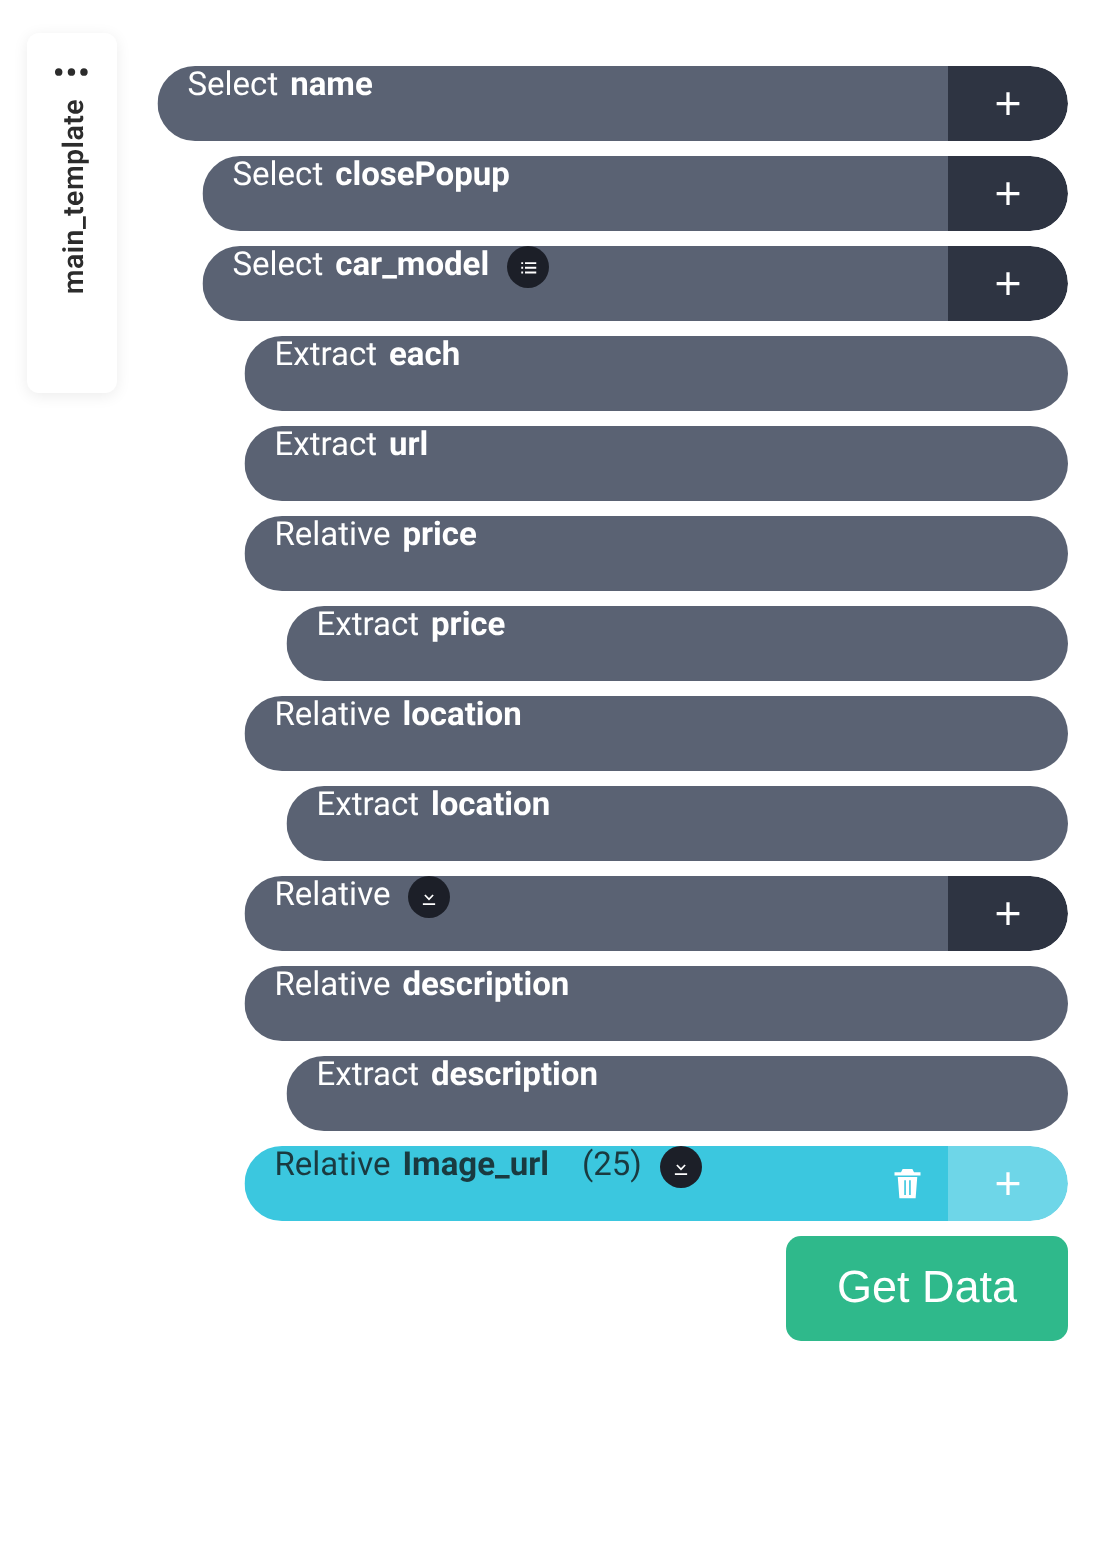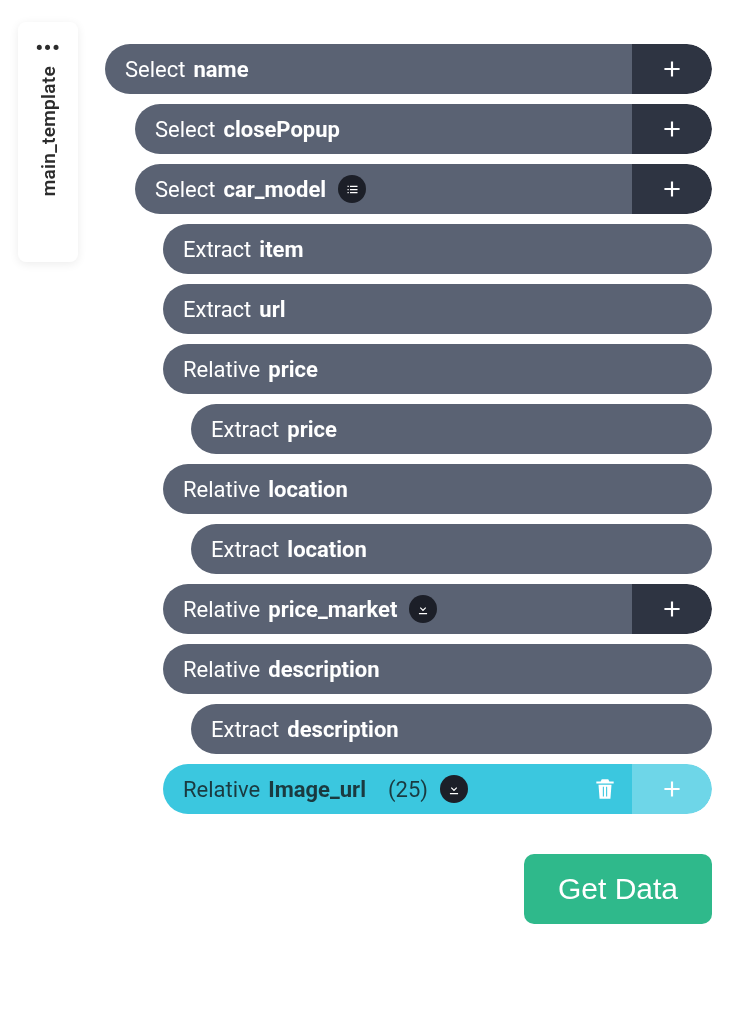--- a/index.html
+++ b/index.html
@@ -54,21 +54,20 @@
       display: flex;
       align-items: stretch;
       height: 50px;
       margin-bottom: 10px;
       border-radius: 26px;
       overflow: hidden;
     }
     .row-content {
       flex: 1;
       display: flex;
-      align-items: center;
       padding-left: 20px;
       font-size: 22px;
       color: #fff;
       gap: 8px;
     }
     .row-action {
       width: 80px;
       display: flex;
       align-items: center;
       justify-content: center;
@@ -91,21 +90,20 @@
       background: #1c1f28;
       display: inline-flex;
       align-items: center;
       justify-content: center;
       margin-left: 4px;
     }
     .row.selected .badge { background: #1c1f28; }
     .plus-svg, .trash-svg, .list-svg, .download-svg { display: block; }
     .get-data-btn {
       align-self: flex-end;
-      margin-top: 30px;
       margin-right: 0;
       background: #2fb98b;
       color: #fff;
       font-size: 30px;
       font-weight: 400;
       border: none;
       border-radius: 10px;
       padding: 18px 34px;
       cursor: pointer;
     }
@@ -166,21 +164,21 @@
     <div class="row-action bg-dark">
       <svg class="plus-svg" width="26" height="26" viewBox="0 0 24 24">
           <path fill="#fff" d="M19 13h-6v6h-2v-6H5v-2h6V5h2v6h6z"></path>
         </svg>
     </div>
   </div>
 
   <div class="row indent-2">
     <div class="row-content bg-gray">
       <span class="txt-light">Extract</span>
-      <span class="txt-bold">item</span>
+      <span class="txt-bold">each</span>
     </div>
   </div>
 
   <div class="row indent-2">
     <div class="row-content bg-gray">
       <span class="txt-light">Extract</span>
       <span class="txt-bold">url</span>
     </div>
   </div>
 
@@ -208,21 +206,20 @@
   <div class="row indent-3">
     <div class="row-content bg-gray">
       <span class="txt-light">Extract</span>
       <span class="txt-bold">location</span>
     </div>
   </div>
 
   <div class="row indent-2">
     <div class="row-content bg-gray">
       <span class="txt-light">Relative</span>
-      <span class="txt-bold">price_market</span>
       <span class="badge">
         <svg class="download-svg" width="14" height="14" viewBox="0 0 24 24">
             <path fill="#fff" d="M12 3v10l4-4 1.4 1.4L12 16 6.6 10.4 8 9l4 4V3h0zM5 19h14v2H5z"></path>
           </svg>
       </span>
     </div>
     <div class="row-action bg-dark">
       <svg class="plus-svg" width="26" height="26" viewBox="0 0 24 24">
           <path fill="#fff" d="M19 13h-6v6h-2v-6H5v-2h6V5h2v6h6z"></path>
         </svg>

